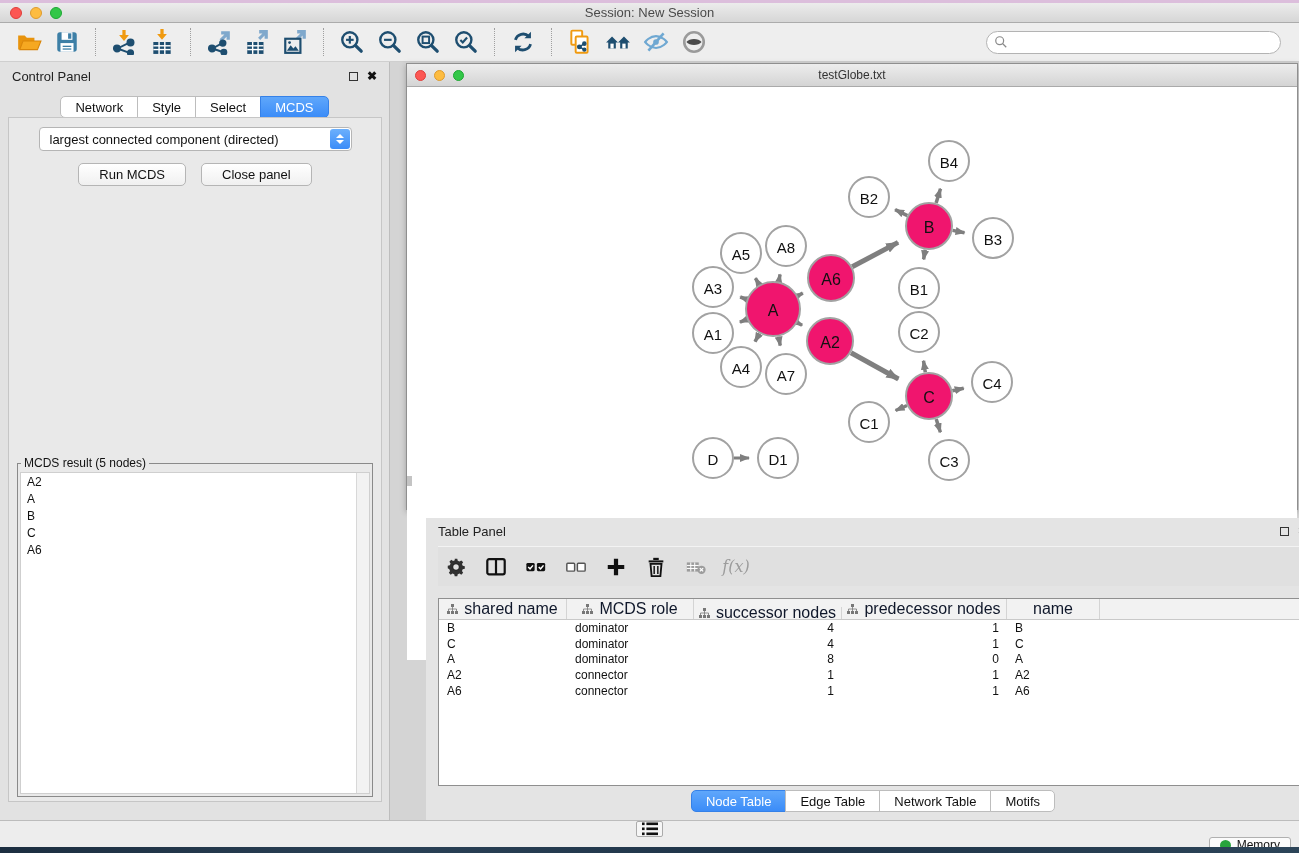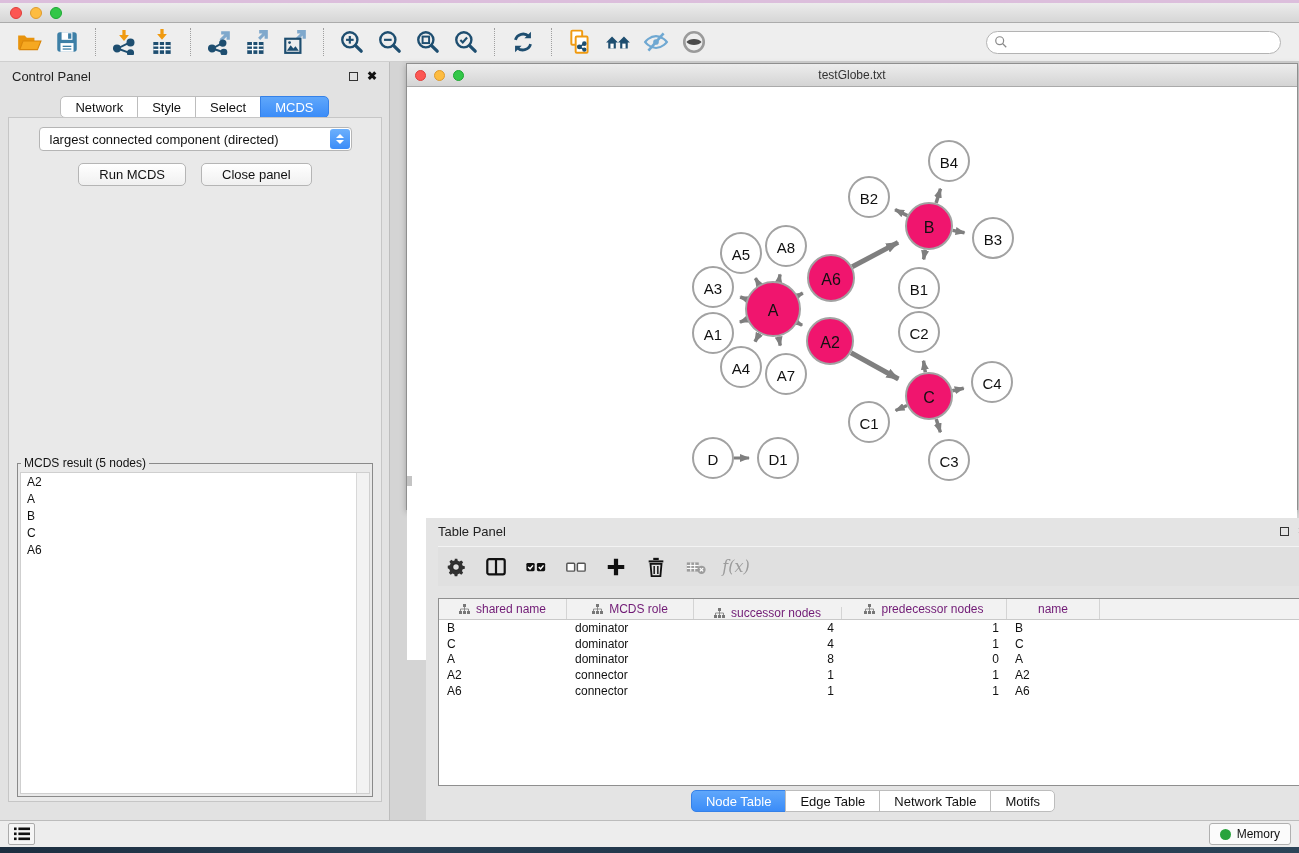--- a/index.html
+++ b/index.html
@@ -92,48 +92,49 @@
   .tp-header { height:26px; display:flex; align-items:center; padding:0 12px; font-size:13px; color:#222; }
   .tp-toolbar { display:flex; align-items:center; height:40px; margin:2px 12px 0; gap:4px;
       background:#e0e0e0; border-top:1px solid #f3f3f3; }
   .tp-btn { background:none; border:none; width:36px; height:34px; display:flex; align-items:center;
       justify-content:center; cursor:default; }
   .tp-btn svg { width:22px; height:22px; }
   .fx-label { font-family:"DejaVu Serif", serif; font-style:italic; font-size:16px; color:#9c9c9c; }
   .tp-table { position:absolute; left:12px; right:9px; top:80px; height:188px; background:#fff;
       border:1px solid #8f8f8f; overflow:hidden; }
   .thead { display:flex; height:21px; background:#f2f2f2; border-bottom:1px solid #c9c9c9; }
-  .th { display:flex; align-items:center; justify-content:center; gap:6px; font-size:12px; color:#701a75;
+  .th { display:flex; align-items:center; justify-content:center; gap:6px; font-size:16px; color:#0f172a;
       border-right:1px solid #d4d4d4; }
   .tbody .tr { display:flex; height:15.8px; align-items:center; }
   .td { font-size:12px; color:#111; padding:0 8px; white-space:nowrap; overflow:hidden; }
   .td.right { text-align:right; }
   .tp-tabs { position:absolute; left:0; right:0; top:272px; display:flex; justify-content:center; }
 
   
   .status-bar { position:absolute; left:0; top:820px; width:100%; height:27px; background:#ededed;
-      border-top:1px solid #bcbcbc; display:flex; align-items:center; padding:0 8px; }
+      border-top:1px solid #bcbcbc; display:flex; align-items:center; padding:0 8px;flex-direction:column; }
   .list-btn { width:27px; height:22px; background:#f6f6f6; border:1px solid #ababab; border-radius:2px;
       display:flex; align-items:center; justify-content:center; cursor:default; }
   .memory-btn { margin-left:auto; height:22px; background:#fbfbfb; border:1px solid #b0b0b0;
       border-radius:3px; display:flex; align-items:center; gap:6px; padding:0 10px; font-size:12px;
       color:#111; cursor:default; font-family:"Liberation Sans",sans-serif; }
   .mem-dot { width:11px; height:11px; border-radius:50%; background:#28a33c; }
 </style>
 </head>
 <body>
 
 <div class="desktop-top"></div>
 
 <div class="titlebar">
   <div class="lights">
     <span class="light red"></span>
     <span class="light yellow"></span>
     <span class="light green"></span>
   </div>
+  <div class="title">Session: New Session</div>
 </div>
 
 <div class="toolbar">
   <button class="tbtn" title="">
     <svg viewBox="0 0 24 24">
       <path fill="#E8930C" d="M2 19V6h6l2 2h7v3H6.5L3.8 19z"></path>
       <path fill="#F6A821" stroke="#D98508" stroke-width="1" d="M6.5 11H23l-3.2 8H3.5z"></path>
     </svg>
   </button>
   <button class="tbtn">

